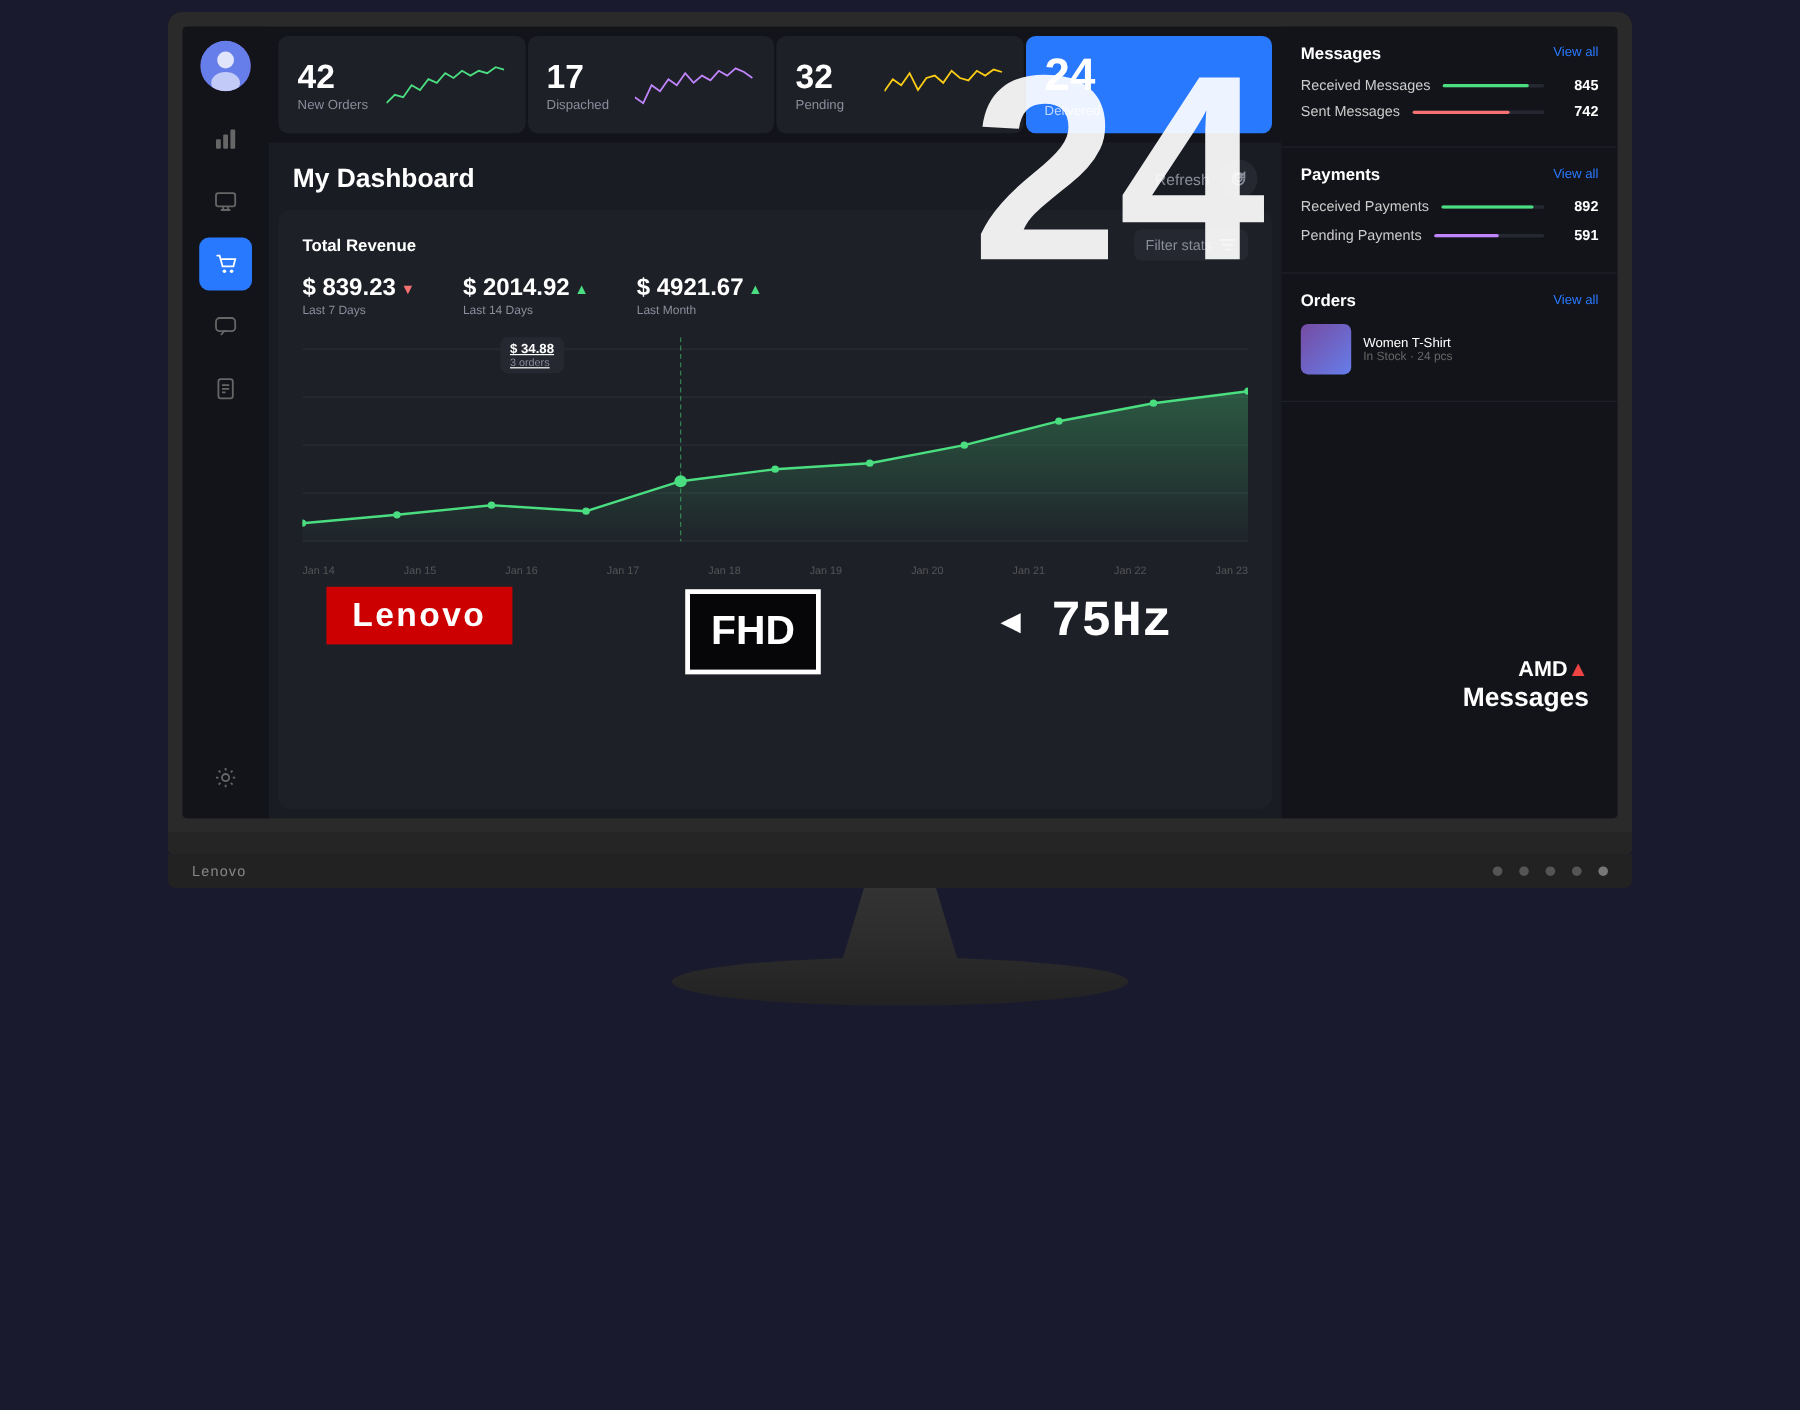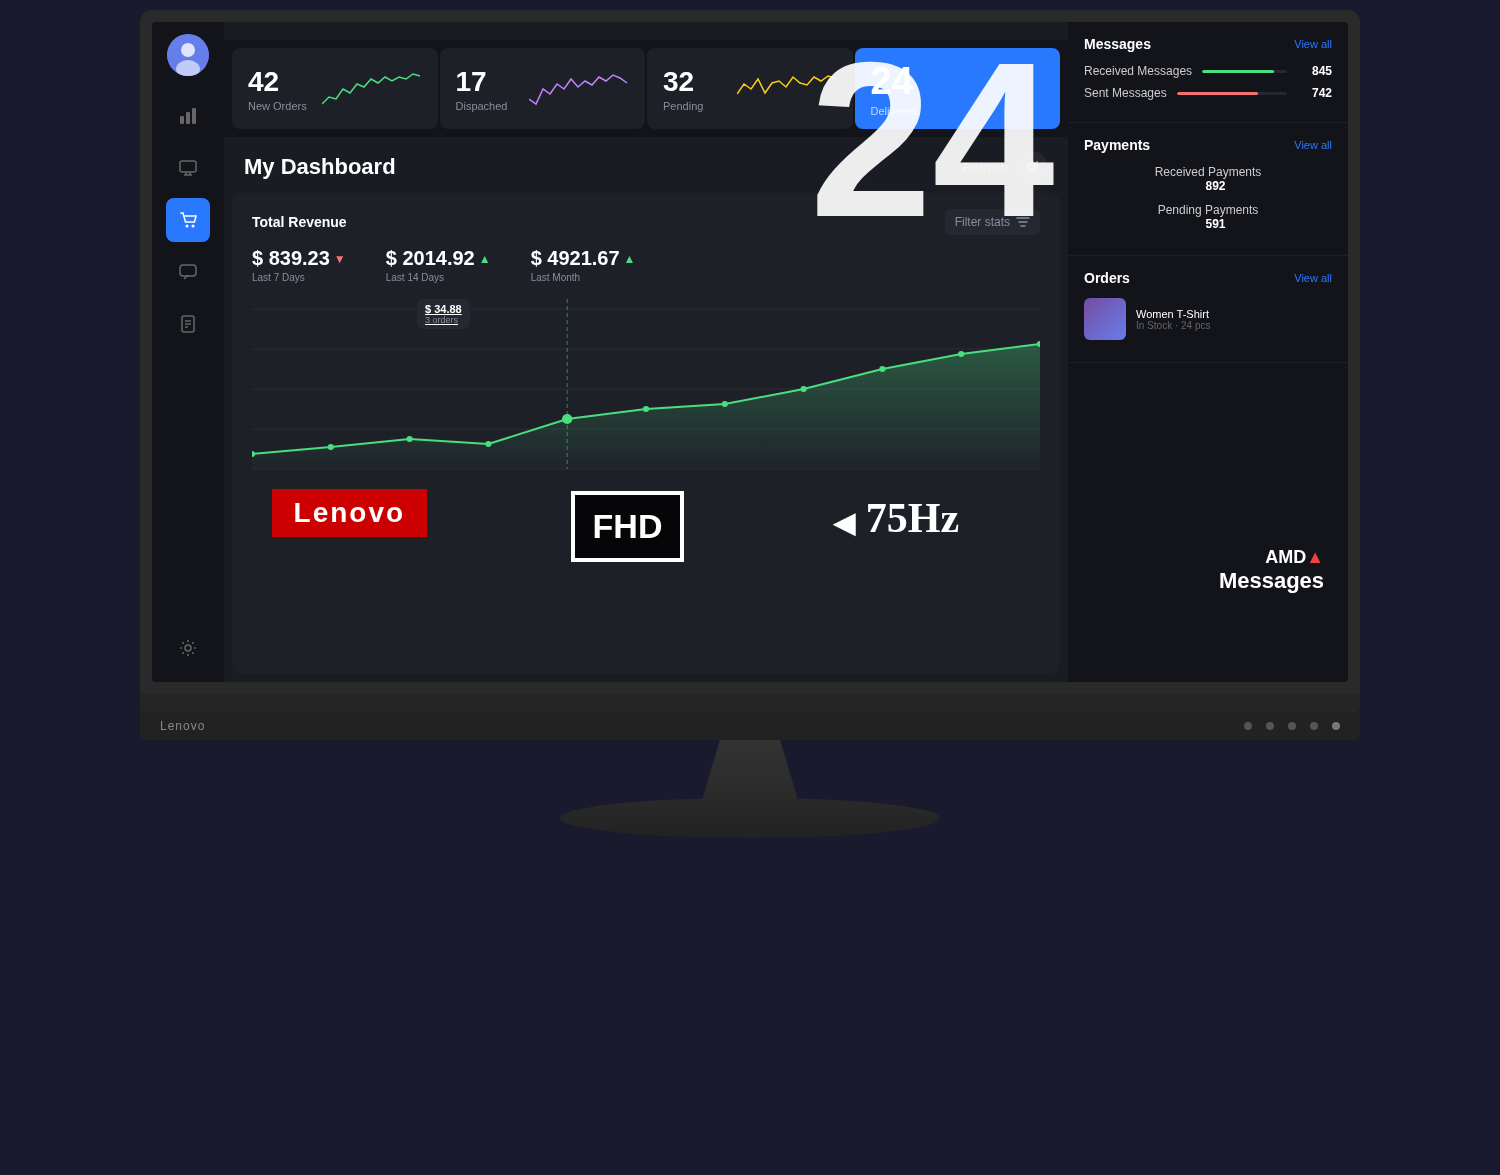--- a/index.html
+++ b/index.html
@@ -91,21 +91,20 @@
       color: white;
     }
 
     
     .main-content {
       flex: 1;
       display: flex;
       flex-direction: column;
       overflow: hidden;
       padding: 0;
-      margin-top: 18px;
     }
 
     
     .stats-row {
       display: flex;
       gap: 2px;
       background: #13141a;
       padding: 8px 8px;
     }
 
@@ -337,21 +336,20 @@
       font-weight: 600;
       min-width: 35px;
       text-align: right;
     }
 
     .payment-row {
       display: flex;
       justify-content: space-between;
       align-items: center;
       margin-bottom: 10px;
-      flex-direction: column;
     }
 
     .payment-label {
       font-size: 12px;
       color: #ccc;
     }
 
     .payment-bar-container {
       flex: 1;
       margin: 0 10px;
@@ -514,21 +512,21 @@
       background: rgba(0,0,0,0.8);
     }
 
     .art-75hz {
       position: absolute;
       bottom: 140px;
       left: 57%;
       color: white;
       font-size: 42px;
       font-weight: 900;
-      font-family: Liberation Serif, serif;
+      font-family: Liberation Mono, monospace;
     }
 
     .art-amd {
       position: absolute;
       bottom: 88px;
       right: 2%;
       color: white;
       font-size: 16px;
       font-weight: 900;
       text-align: right;
@@ -722,20 +720,32 @@
                 <circle cx="456" cy="105" r="3" fill="#4ade80"></circle>
                 <circle cx="532" cy="90" r="3" fill="#4ade80"></circle>
                 <circle cx="608" cy="70" r="3" fill="#4ade80"></circle>
                 <circle cx="684" cy="55" r="3" fill="#4ade80"></circle>
                 <circle cx="760" cy="45" r="3" fill="#4ade80"></circle>
 
                 <line x1="304" y1="0" x2="304" y2="170" stroke="#4ade80" stroke-width="1" stroke-dasharray="4,3" opacity="0.5"></line>
               </svg>
 
               
+              <div class="x-axis">
+                <span class="x-label">Jan 14</span>
+                <span class="x-label">Jan 15</span>
+                <span class="x-label">Jan 16</span>
+                <span class="x-label">Jan 17</span>
+                <span class="x-label">Jan 18</span>
+                <span class="x-label">Jan 19</span>
+                <span class="x-label">Jan 20</span>
+                <span class="x-label">Jan 21</span>
+                <span class="x-label">Jan 22</span>
+                <span class="x-label">Jan 23</span>
+              </div>
             </div>
           </div>
         </div>
 
         <div class="right-panel">
 
           <div class="right-section">
             <div class="right-section-header">
               <div class="right-section-title">Messages</div>
               <div class="view-all-link">View all</div>

